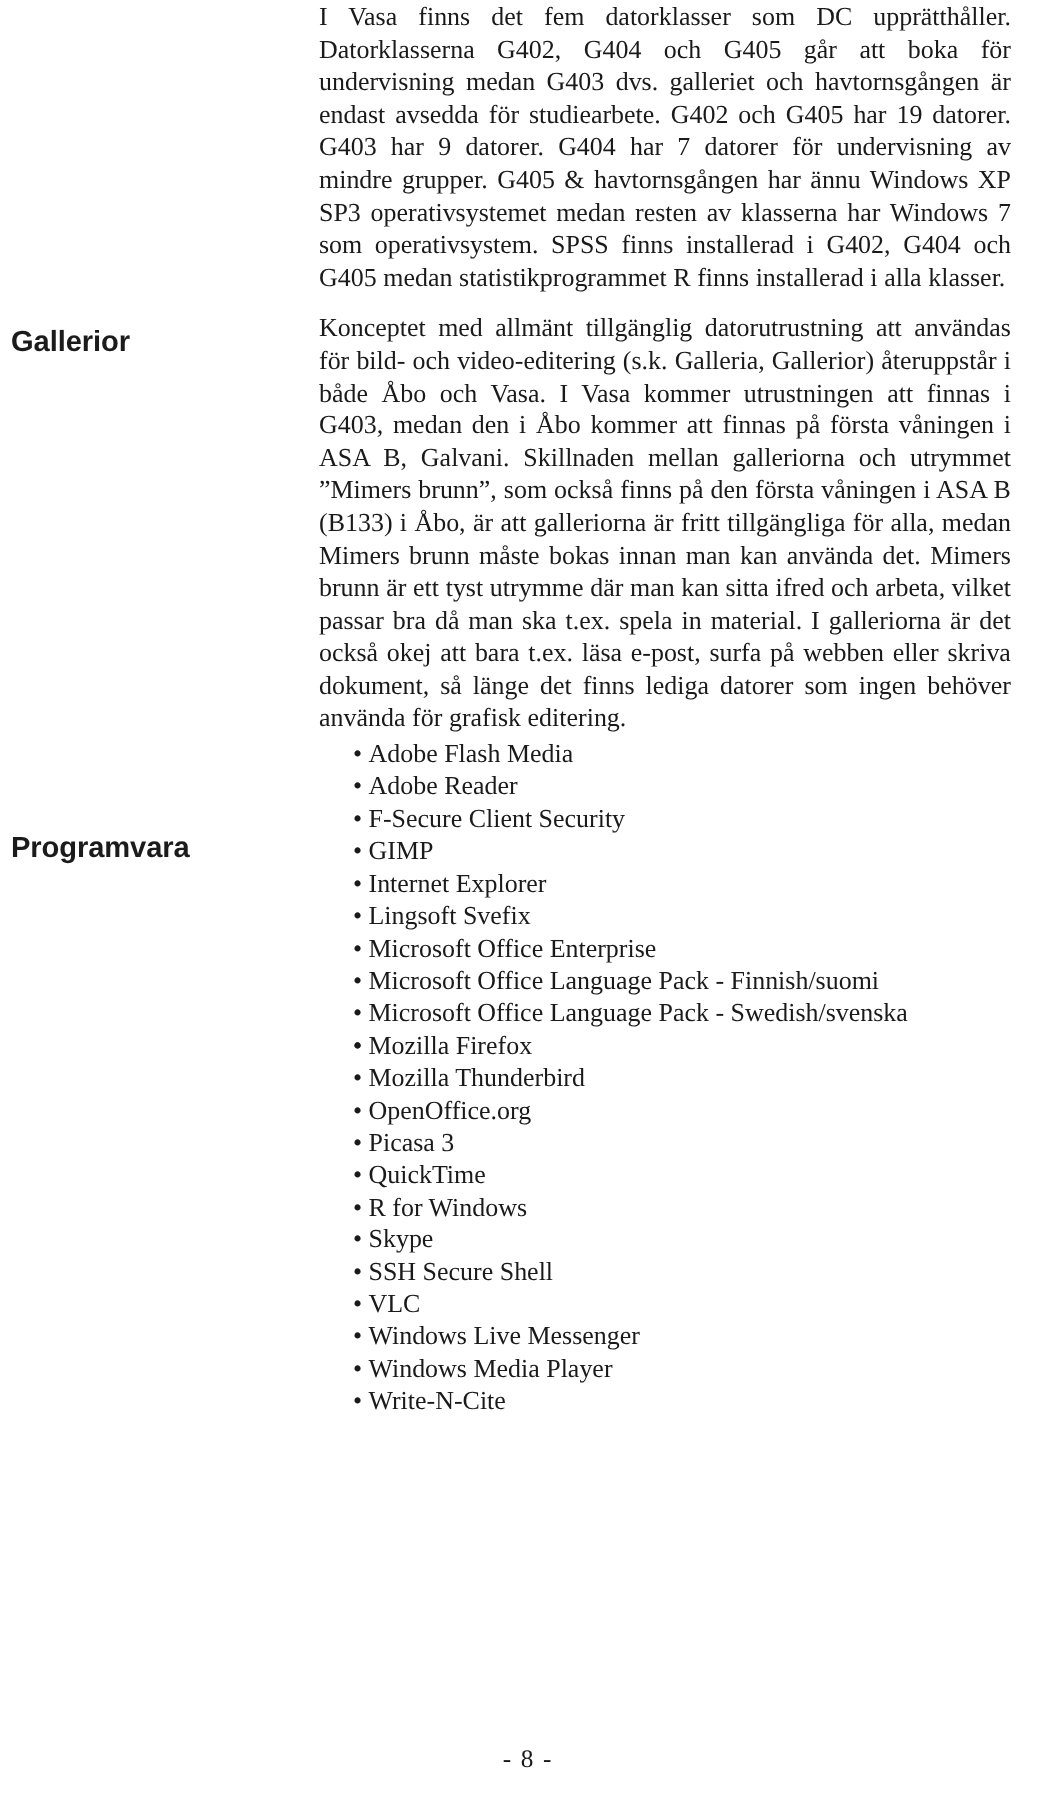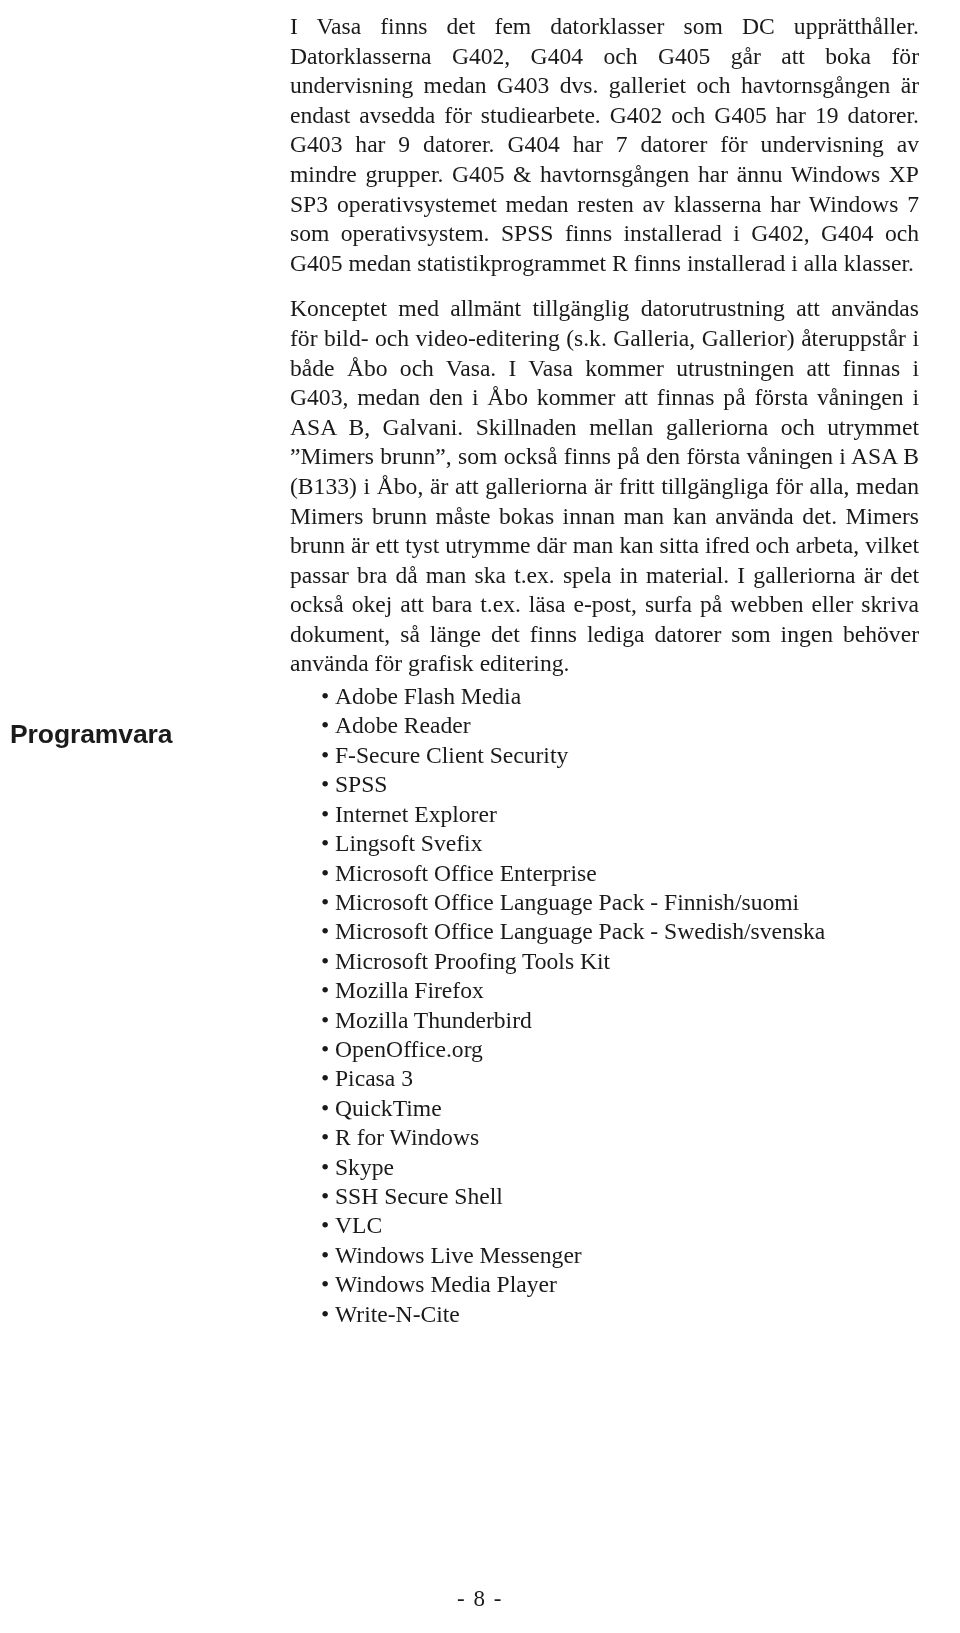--- a/index.html
+++ b/index.html
@@ -39,41 +39,41 @@
     width: 262px;
     font-family: "Liberation Sans", "DejaVu Sans", sans-serif;
     font-weight: bold;
     font-size: 26.5px;
     line-height: 1.12;
     letter-spacing: -0.1px;
     color: #1b1b1b;
     white-space: nowrap;
   }
   .section-heading.h-gallerior  { top: 296px; }
-  .section-heading.h-programvara{ top: 720px; }
+  .section-heading.h-programvara{ top: 756px; }
 
   
   .content-col {
     position: absolute;
     left: 290px;
     top: 0;
     width: 629px;
   }
 
   p.body-par {
     margin: 0;
     font-size: 23.6px;
     line-height: 29.6px;
     text-align: justify;
     text-justify: inter-word;
     hyphens: manual;
     -webkit-hyphens: manual;
     word-spacing: 0.1px;
   }
-  p.body-par.first { padding-top: 12px; }
+  p.body-par.first { padding-top: 2px; }
   p.body-par + p.body-par { margin-top: 16px; }
 
   
   ul.software-list {
     margin: 3px 0 0 0;
     padding: 0;
     list-style: none;
   }
   ul.software-list li {
     position: relative;
@@ -105,41 +105,42 @@
     letter-spacing: 1.5px;
     color: #1a1a1a;
   }
 </style>
 </head>
 <body>
 
 <div class="page">
 
   <div class="margin-col">
+    <div class="section-heading h-gallerior">Gallerior</div>
     <div class="section-heading h-programvara">Programvara</div>
   </div>
 
   <div class="content-col">
 
     <p class="body-par first">I Vasa finns det fem datorklasser som DC upprätthåller. Datorklasserna G402, G404 och G405 går att boka för undervisning medan G403 dvs. galleriet och havtornsgången är endast avsedda för studiearbete. G402 och G405 har 19 datorer. G403 har 9 datorer. G404 har 7 datorer för undervisning av mindre grupper. G405 &amp; havtornsgången har ännu Windows XP SP3 operativsystemet medan resten av klasserna har Windows 7 som operativsystem. SPSS finns installerad i G402, G404 och G405 medan statistikprogrammet R finns installerad i alla klasser.</p>
 
     <p class="body-par">Konceptet med allmänt tillgänglig datorutrustning att användas för bild- och video-editering (s.k. Galleria, Gallerior) återuppstår i både Åbo och Vasa. I Vasa kommer utrustningen att finnas i G403, medan den i Åbo kommer att finnas på första våningen i ASA B, Galvani. Skillnaden mellan galleriorna och utrymmet ”Mimers brunn”, som också finns på den första våningen i ASA B (B133) i Åbo, är att galleriorna är fritt tillgängliga för alla, medan Mimers brunn måste bokas innan man kan använda det. Mimers brunn är ett tyst utrymme där man kan sitta ifred och arbeta, vilket passar bra då man ska t.ex. spela in material. I galleriorna är det också okej att bara t.ex. läsa e-post, surfa på webben eller skriva dokument, så länge det finns lediga datorer som ingen behöver använda för grafisk editering.</p>
 
 
     <ul class="software-list">
         <li><span class="bullet-mark">•</span><span>Adobe Flash Media</span></li>
         <li><span class="bullet-mark">•</span><span>Adobe Reader</span></li>
         <li><span class="bullet-mark">•</span><span>F-Secure Client Security</span></li>
-        <li><span class="bullet-mark">•</span><span>SPSS</span></li>
+        <li><span class="bullet-mark">•</span><span>GIMP</span></li>
         <li><span class="bullet-mark">•</span><span>Internet Explorer</span></li>
         <li><span class="bullet-mark">•</span><span>Lingsoft Svefix</span></li>
         <li><span class="bullet-mark">•</span><span>Microsoft Office Enterprise</span></li>
         <li><span class="bullet-mark">•</span><span>Microsoft Office Language Pack - Finnish/suomi</span></li>
         <li><span class="bullet-mark">•</span><span>Microsoft Office Language Pack - Swedish/svenska</span></li>
-        <li><span class="bullet-mark">•</span><span>Microsoft Proofing Tools Kit</span></li>
+        <li><span class="bullet-mark">•</span></li>
         <li><span class="bullet-mark">•</span><span>Mozilla Firefox</span></li>
         <li><span class="bullet-mark">•</span><span>Mozilla Thunderbird</span></li>
         <li><span class="bullet-mark">•</span><span>OpenOffice.org</span></li>
         <li><span class="bullet-mark">•</span><span>Picasa 3</span></li>
         <li><span class="bullet-mark">•</span><span>QuickTime</span></li>
         <li><span class="bullet-mark">•</span><span>R for Windows</span></li>
         <li><span class="bullet-mark">•</span><span>Skype</span></li>
         <li><span class="bullet-mark">•</span><span>SSH Secure Shell</span></li>
         <li><span class="bullet-mark">•</span><span>VLC</span></li>
         <li><span class="bullet-mark">•</span><span>Windows Live Messenger</span></li>

